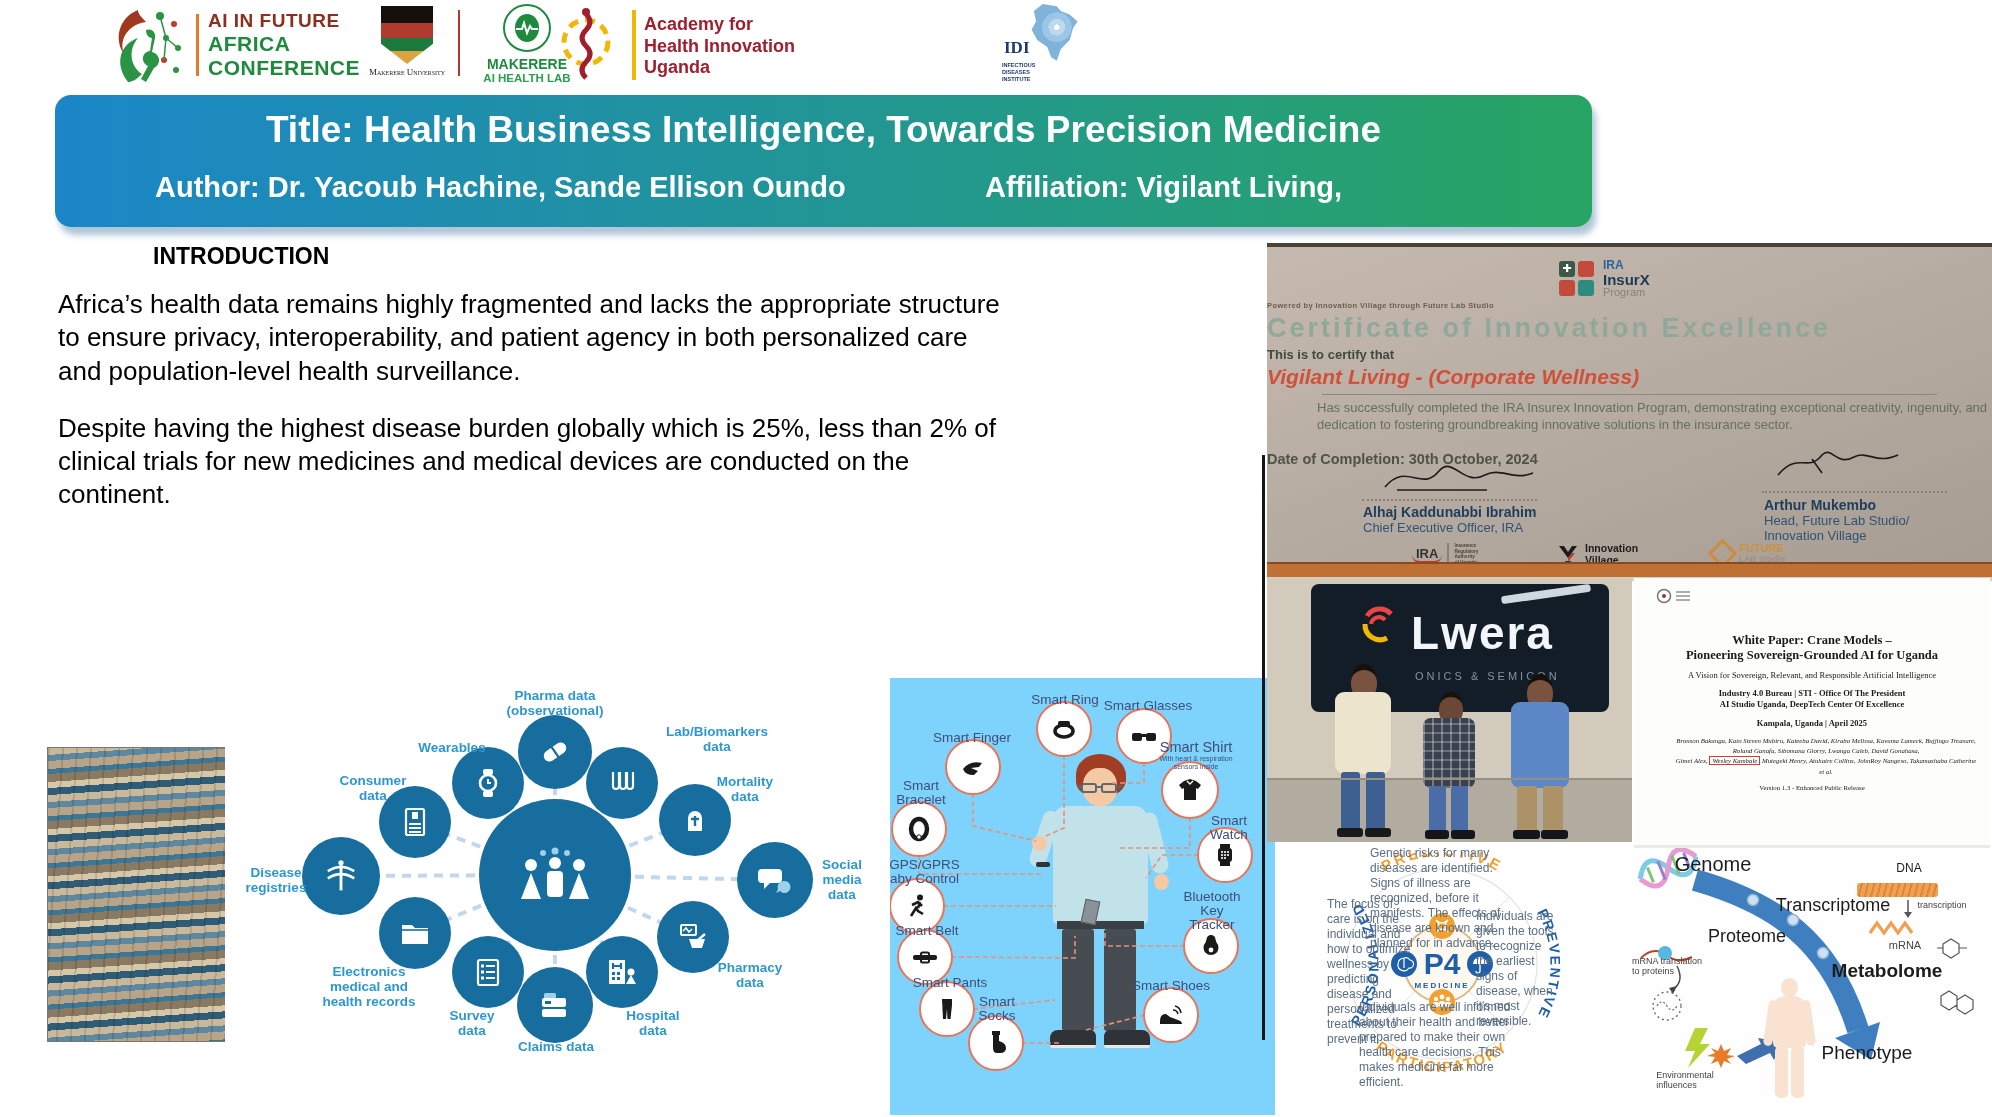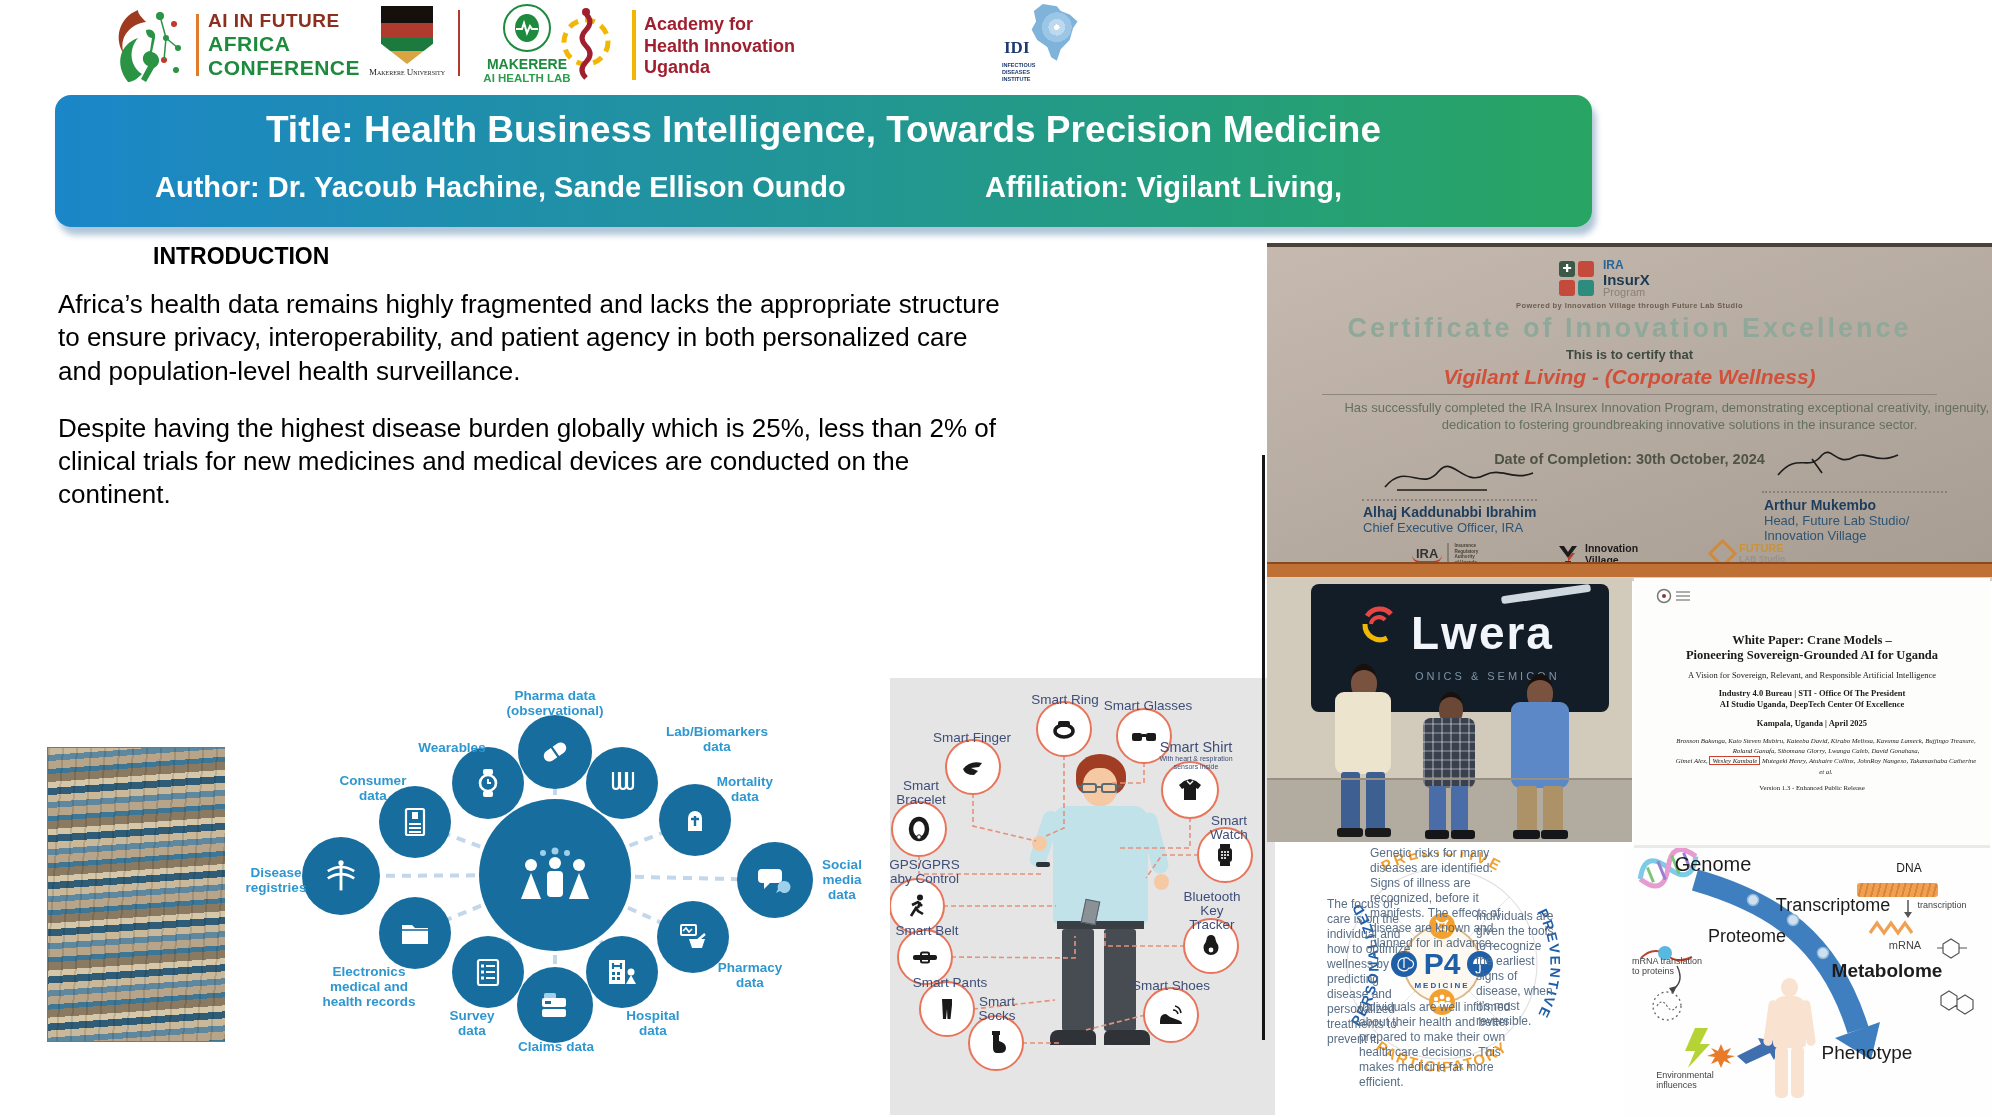--- a/index.html
+++ b/index.html
@@ -24,21 +24,21 @@
     border:1px solid #777;}
   
   .ds-circle{position:absolute;background:#176d9e;border-radius:50%;display:flex;align-items:center;justify-content:center;transform:translate(-50%,-50%);}
   .ds-label{position:absolute;color:#2f97d0;font-weight:bold;font-size:13.5px;line-height:1.12;text-align:center;transform:translate(-50%,-50%);white-space:pre-line;}
   
   .wd-circle{position:absolute;width:52px;height:52px;background:#fff;border:2px solid #e8745a;border-radius:50%;display:flex;align-items:center;justify-content:center;transform:translate(-50%,-50%);}
   .wd-label{position:absolute;color:#3f4e78;font-size:13.5px;line-height:1.05;text-align:center;transform:translate(-50%,-50%);white-space:pre-line;}
   .wd-sub{position:absolute;color:#3f4e78;font-size:7px;line-height:1.1;text-align:center;transform:translate(-50%,-50%);white-space:pre-line;}
   
   .cert{left:1267px;top:243px;width:725px;height:334px;background:linear-gradient(160deg,#c6bab0,#b3a89e 60%,#a79c92);border-top:4px solid #4a4238;}
-  .cert .c{position:absolute;left:0;width:100%;text-align:center;}
+  .cert .c{position:absolute;left:0;width:100%;text-align:left;}
   .cert-title{font-size:27px;font-weight:800;color:#8fa89a;letter-spacing:3px;}
   .cert-certify{font-size:13px;font-weight:bold;color:#3f4a40;}
   .cert-recip{font-size:21px;font-weight:800;font-style:italic;color:#d0503a;}
   .cert-body{font-size:13px;color:#64705f;line-height:1.3;}
   .cert-date{font-size:14.5px;font-weight:bold;color:#4f5347;}
   .cert-name{font-size:14px;font-weight:800;color:#1e3d5c;}
   .cert-role{font-size:13px;color:#2e5474;}
   .cert-dots{border-top:2px dotted #8a8078;}
   
   .lwera{left:1267px;top:578px;width:365px;height:264px;background:linear-gradient(#d2cabb 0 76%,#b2aca0 76% 100%);overflow:hidden;}
@@ -307,21 +307,21 @@
   <div class="ds-label" style="left:144px;top:312px;">Electronics
 medical and
 health records</div>
   <div class="ds-label" style="left:51px;top:205px;">Disease
 registries</div>
   <div class="ds-label" style="left:148px;top:113px;">Consumer
 data</div>
   <div class="ds-label" style="left:227px;top:73px;">Wearables</div>
 </div>
 
-<div class="abs" style="left:890px;top:678px;width:385px;height:437px;background:#e5e5e5;overflow:hidden;">
+<div class="abs" style="left:890px;top:678px;width:385px;height:437px;background:#7dd3fc;overflow:hidden;">
 
   <div>
     <div class="abs" style="left:186px;top:76px;width:50px;height:42px;background:#a03d22;border-radius:55% 60% 45% 40%;"></div>
     <div class="abs" style="left:193px;top:90px;width:34px;height:38px;background:#f4c9a4;border-radius:45%;"></div>
     <div class="abs" style="left:188px;top:101px;width:44px;height:10px;">
       <svg width="44" height="10">
           <rect x="4" y="1" width="14" height="8" rx="2" fill="none" stroke="#5a6a74" stroke-width="2"></rect>
           <rect x="24" y="1" width="14" height="8" rx="2" fill="none" stroke="#5a6a74" stroke-width="2"></rect>
           <line x1="18" y1="4" x2="24" y2="4" stroke="#5a6a74" stroke-width="2"></line>
           <line x1="0" y1="3" x2="4" y2="4" stroke="#5a6a74" stroke-width="2"></line>

